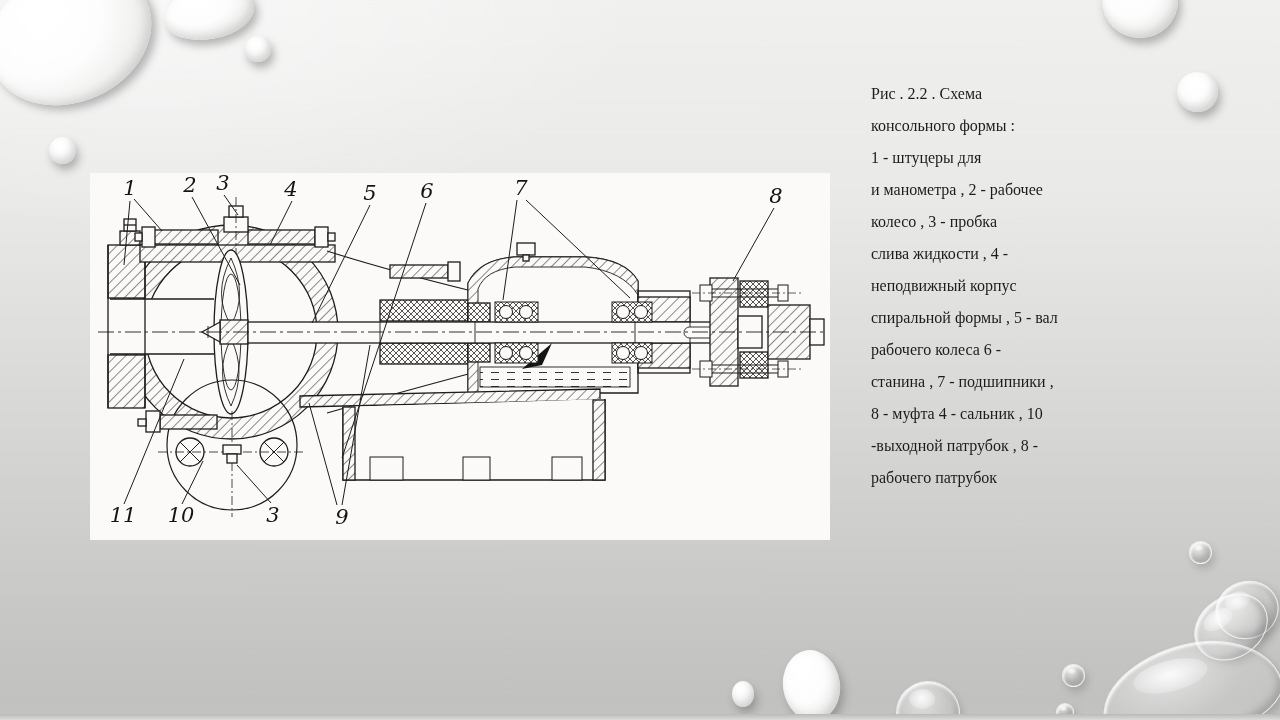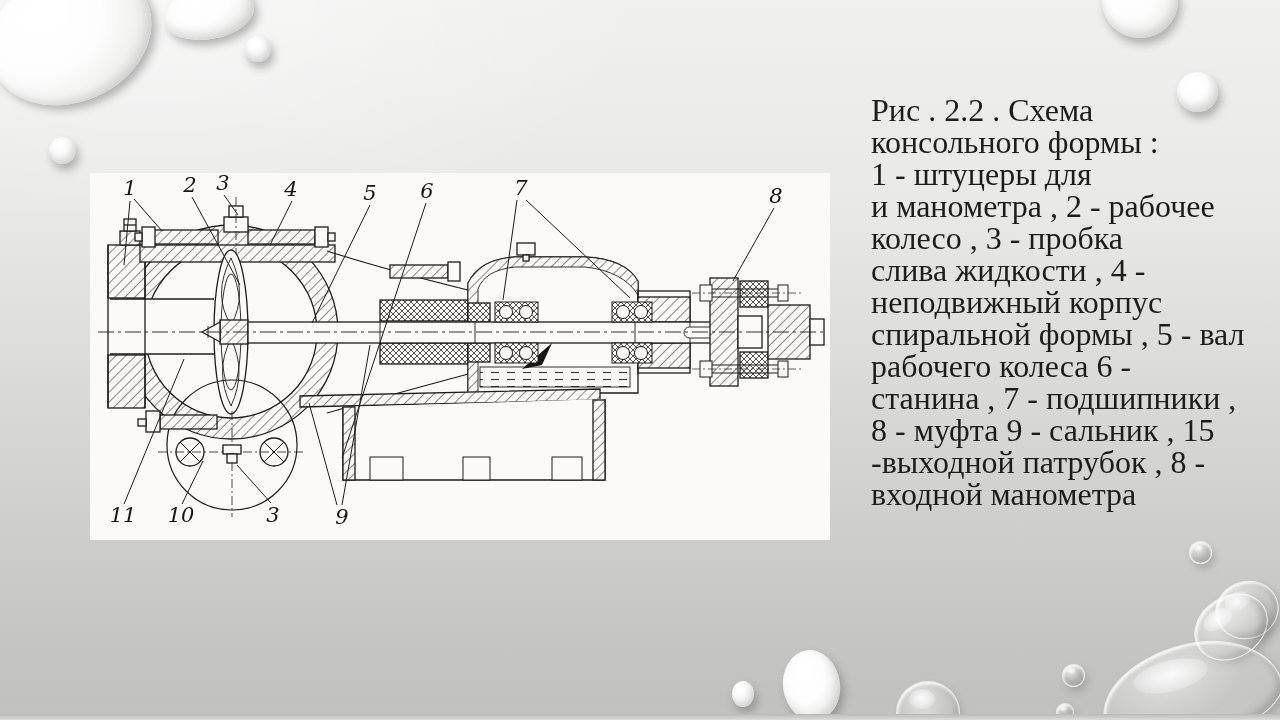--- a/index.html
+++ b/index.html
@@ -37,21 +37,21 @@
   
   .figure-panel {
     position:absolute; left:90px; top:173px; width:740px; height:367px;
     background:#fbfaf8;
   }
   .figure-panel svg { display:block; width:740px; height:367px; }
 
   
   .caption {
     position:absolute; left:871px; top:62px; width:336px;
-    font-size:32px; line-height:32px; color:#1c1c1c; letter-spacing:0px;
+    font-size:16px; line-height:32px; color:#1c1c1c; letter-spacing:0px;
   }
   .cap-line { display:block; white-space:nowrap; }
 </style>
 </head>
 <body>
 
 <div class="slide">
 
   <i class="drop solid" style="left:-14px;top:-30px;width:168px;height:132px;transform:rotate(-24deg);"></i>
   <i class="drop solid" style="left:164px;top:-18px;width:90px;height:57px;transform:rotate(-10deg);border-radius:55% 45% 50% 50% / 60% 55% 45% 40%;"></i>
@@ -276,19 +276,19 @@
     <span class="cap-line">Рис . 2.2 . Схема</span>
     <span class="cap-line">консольного формы :</span>
     <span class="cap-line">1 - штуцеры для</span>
     <span class="cap-line">и манометра , 2 - рабочее</span>
     <span class="cap-line">колесо , 3 - пробка</span>
     <span class="cap-line">слива жидкости , 4 -</span>
     <span class="cap-line">неподвижный корпус</span>
     <span class="cap-line">спиральной формы , 5 - вал</span>
     <span class="cap-line">рабочего колеса 6 -</span>
     <span class="cap-line">станина , 7 - подшипники ,</span>
-    <span class="cap-line">8 - муфта 9 - сальник , 15</span>
+    <span class="cap-line">8 - муфта 4 - сальник , 10</span>
     <span class="cap-line">-выходной патрубок , 8 -</span>
-    <span class="cap-line">входной манометра</span>
+    <span class="cap-line">рабочего патрубок</span>
   </p>
 
   <div class="bottom-strip"></div>
 </div>
 
 </body></html>

